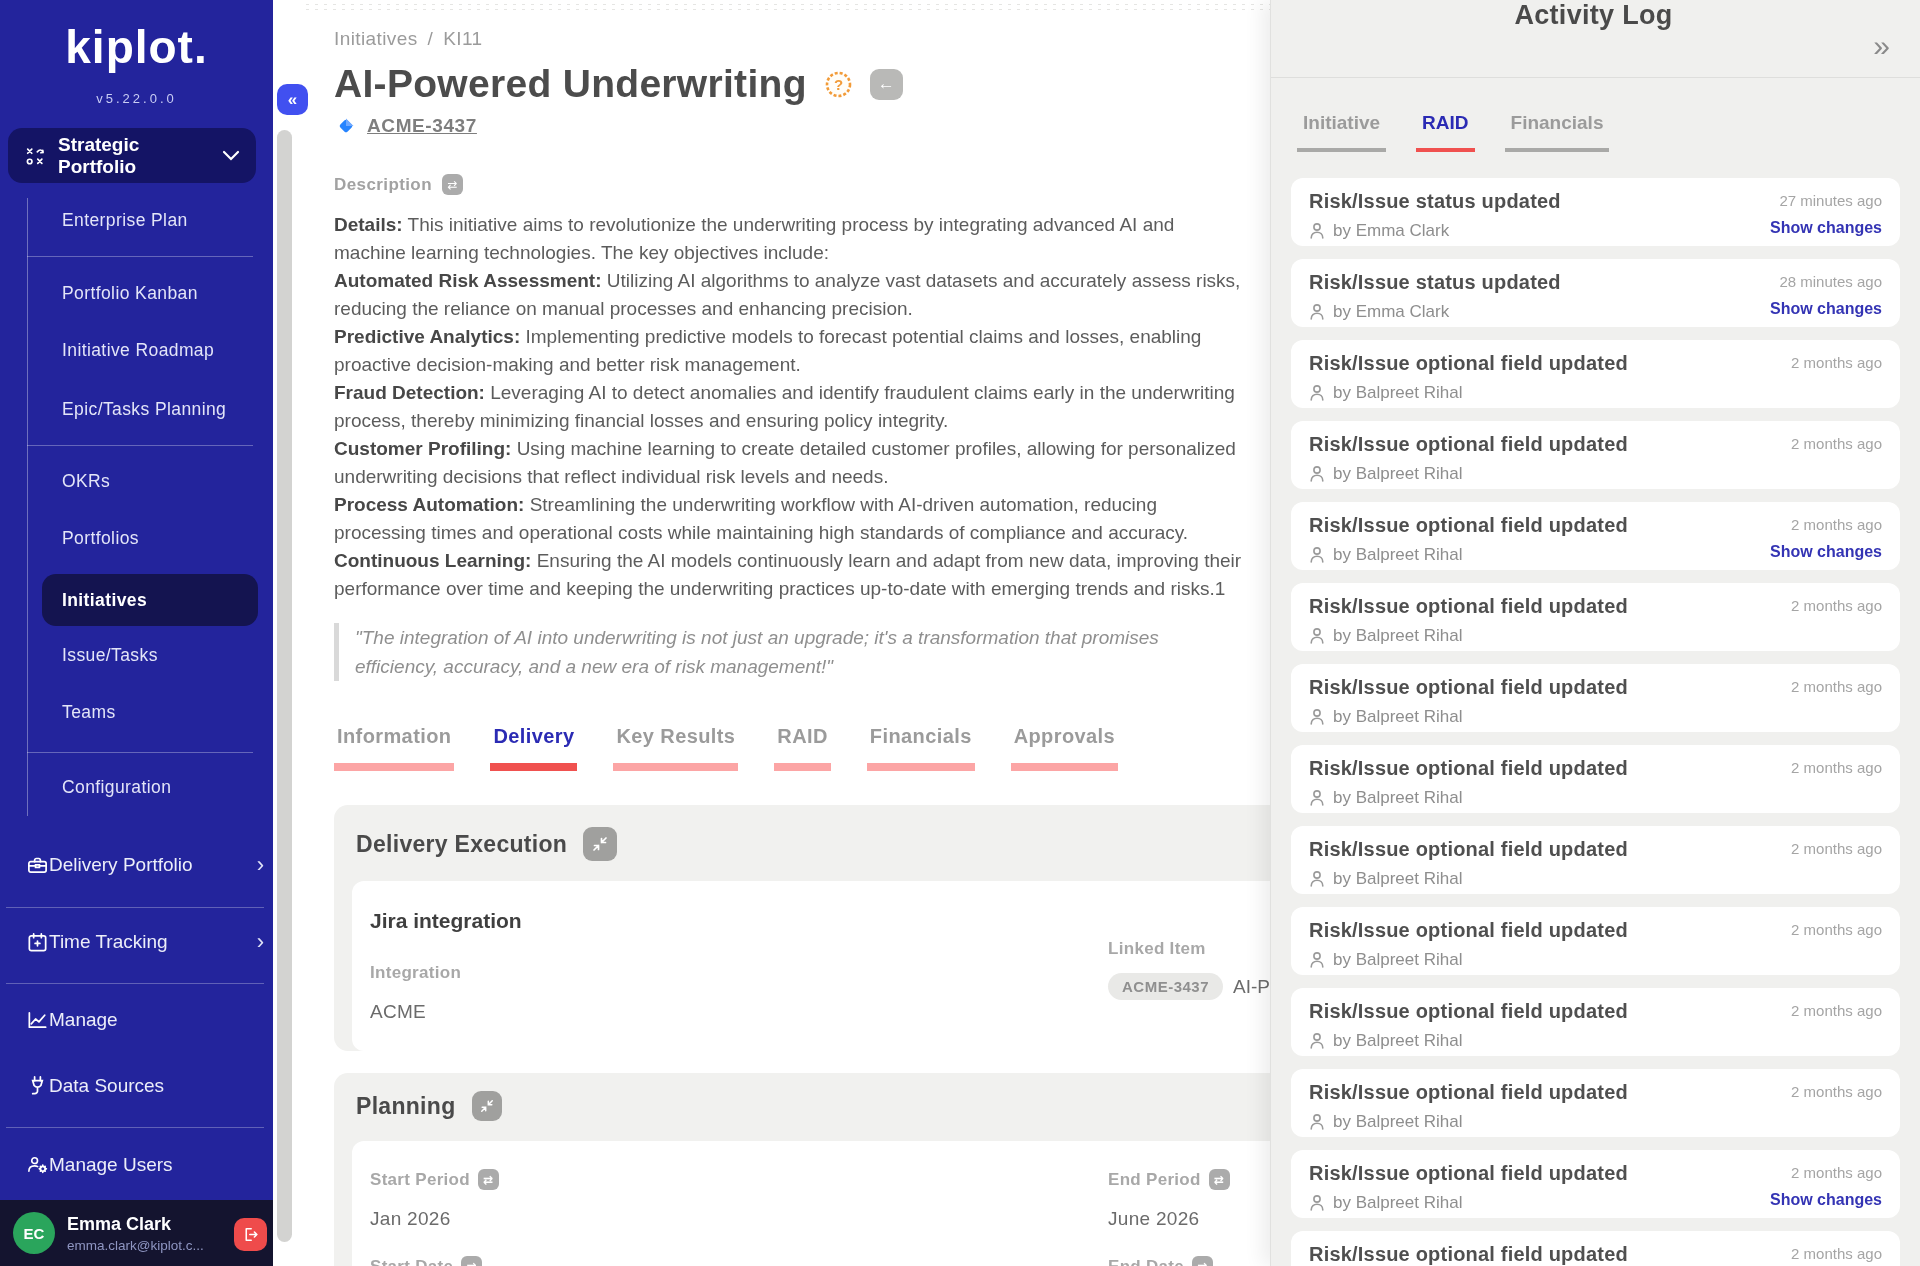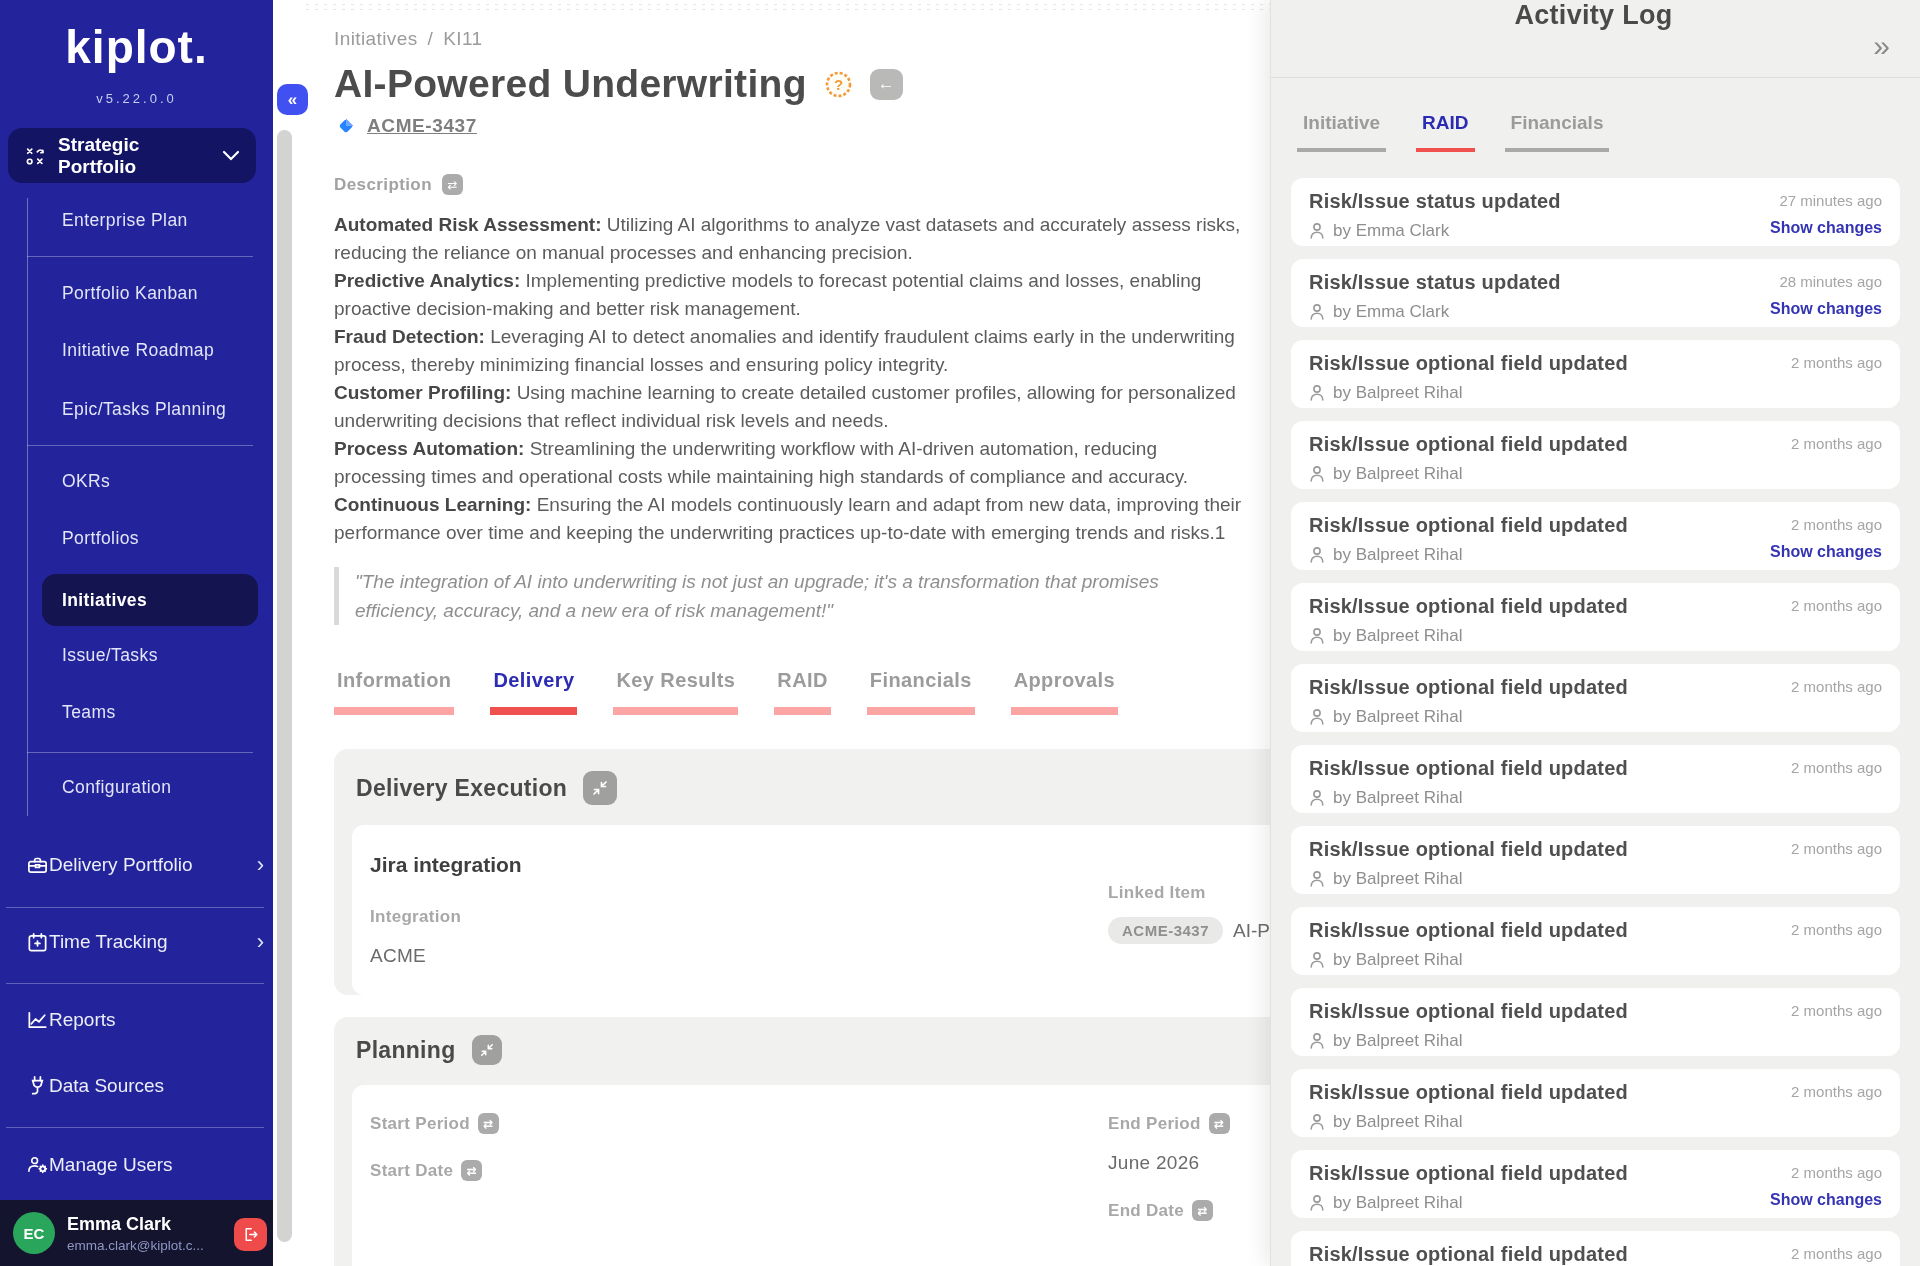--- a/index.html
+++ b/index.html
@@ -155,21 +155,21 @@
     <span class="nav-chev">›</span>
   </div>
   <div class="nav-div" style="top:983px"></div>
   <div class="nav-item" style="top:1008px">
     <span>
       <svg width="23" height="23" viewBox="0 0 24 24" fill="none" stroke="#fff" stroke-width="1.8" stroke-linecap="round" stroke-linejoin="round">
         <path d="M3.5 5 v15 h17"></path>
           <path d="M5.5 16.5 l4.5-5 3.5 3 6-7"></path>
       </svg>
     </span>
-    <span>Reports</span>
+    <span>Manage</span>
   </div>
   <div class="nav-item" style="top:1074px">
     <span>
       <svg width="23" height="23" viewBox="0 0 24 24" fill="none" stroke="#fff" stroke-width="1.8" stroke-linecap="round">
         <path d="M9 3 v4 M15 3 v4"></path>
           <path d="M7 7 h10 l-1.5 5 a4.5 4.5 0 0 1-7 0 z"></path>
           <path d="M12 14.5 V17 a3 3 0 0 1-3 3.5 H7"></path>
       </svg>
     </span>
     <span>Data Sources</span>
@@ -236,20 +236,21 @@
       </span>
       <a class="jira-link">ACME-3437</a>
     </div>
 
     <div class="desc-label-row">
       <span class="desc-label">Description</span>
       <span class="swap-icon">⇄</span>
     </div>
 
     <div class="desc-body">
+      <p><b>Details:</b> <span>This initiative aims to revolutionize the underwriting process by integrating advanced AI and machine learning technologies. The key objectives include:</span></p>
       <p><b>Automated Risk Assessment:</b> <span>Utilizing AI algorithms to analyze vast datasets and accurately assess risks, reducing the reliance on manual processes and enhancing precision.</span></p>
       <p><b>Predictive Analytics:</b> <span>Implementing predictive models to forecast potential claims and losses, enabling proactive decision-making and better risk management.</span></p>
       <p><b>Fraud Detection:</b> <span>Leveraging AI to detect anomalies and identify fraudulent claims early in the underwriting process, thereby minimizing financial losses and ensuring policy integrity.</span></p>
       <p><b>Customer Profiling:</b> <span>Using machine learning to create detailed customer profiles, allowing for personalized underwriting decisions that reflect individual risk levels and needs.</span></p>
       <p><b>Process Automation:</b> <span>Streamlining the underwriting workflow with AI-driven automation, reducing processing times and operational costs while maintaining high standards of compliance and accuracy.</span></p>
       <p><b>Continuous Learning:</b> <span>Ensuring the AI models continuously learn and adapt from new data, improving their performance over time and keeping the underwriting practices up-to-date with emerging trends and risks.1</span></p>
     </div>
 
     <div class="quote">"The integration of AI into underwriting is not just an upgrade; it's a transformation that promises efficiency, accuracy, and a new era of risk management!"</div>
 
@@ -294,20 +295,21 @@
             <path d="M14 2 L9.5 6.5 m0 -4 v4 h4"></path>
               <path d="M2 14 L6.5 9.5 m0 4 v-4 h-4"></path>
           </svg>
         </span>
       </div>
       <div class="card planning-card">
         <div class="field-label">
           <span>Start Period</span>
           <span class="swap-icon">⇄</span>
         </div>
+        <div class="field-value" style="margin-top:18px">Jan 2026</div>
         <div class="field-label" style="margin-top:26px">
           <span>Start Date</span>
           <span class="swap-icon">⇄</span>
         </div>
         <div class="col-right" style="top:28px">
           <div class="field-label">
             <span>End Period</span>
             <span class="swap-icon">⇄</span>
           </div>
           <div class="field-value" style="margin-top:18px">June 2026</div>

